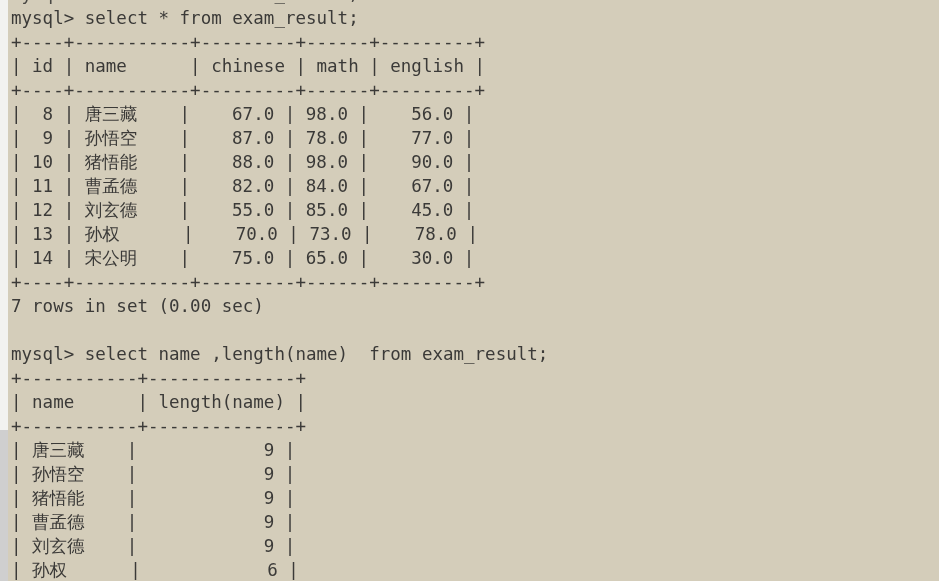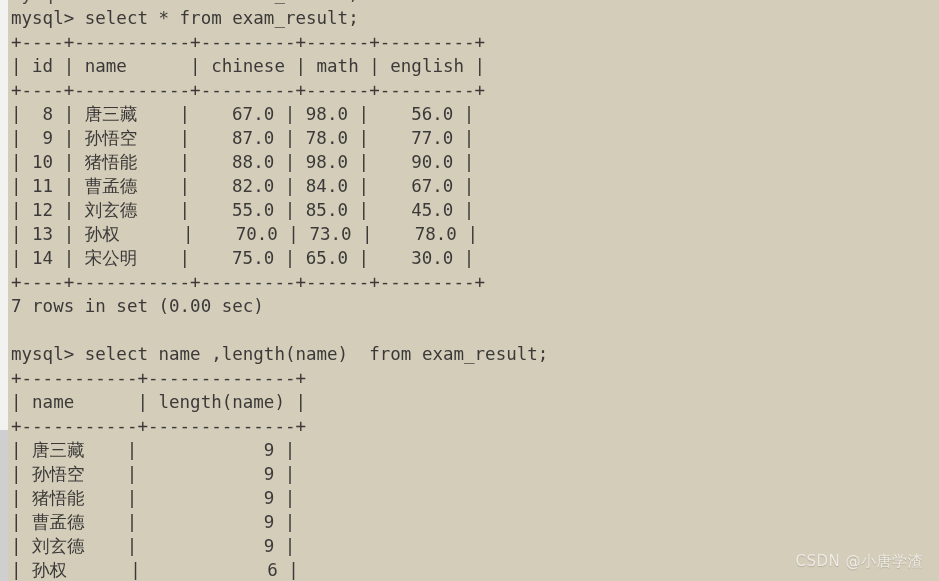--- a/index.html
+++ b/index.html
@@ -83,15 +83,14 @@
 
 <div id="screenshot">
 
   <div id="terminal">
     <pre id="console"><span class="line clipped">mysql&gt; select * from exam_result;</span><span class="line">mysql&gt; select * from exam_result;</span><span class="line">+----+-----------+---------+------+---------+</span><span class="line">| id | name      | chinese | math | english |</span><span class="line">+----+-----------+---------+------+---------+</span><span class="line">|  8 | 唐三藏    |    67.0 | 98.0 |    56.0 |</span><span class="line">|  9 | 孙悟空    |    87.0 | 78.0 |    77.0 |</span><span class="line">| 10 | 猪悟能    |    88.0 | 98.0 |    90.0 |</span><span class="line">| 11 | 曹孟德    |    82.0 | 84.0 |    67.0 |</span><span class="line">| 12 | 刘玄德    |    55.0 | 85.0 |    45.0 |</span><span class="line">| 13 | 孙权      |    70.0 | 73.0 |    78.0 |</span><span class="line">| 14 | 宋公明    |    75.0 | 65.0 |    30.0 |</span><span class="line">+----+-----------+---------+------+---------+</span><span class="line">7 rows in set (0.00 sec)</span><span class="line"> </span><span class="line">mysql&gt; select name ,length(name)  from exam_result;</span><span class="line">+-----------+--------------+</span><span class="line">| name      | length(name) |</span><span class="line">+-----------+--------------+</span><span class="line">| 唐三藏    |            9 |</span><span class="line">| 孙悟空    |            9 |</span><span class="line">| 猪悟能    |            9 |</span><span class="line">| 曹孟德    |            9 |</span><span class="line">| 刘玄德    |            9 |</span><span class="line">| 孙权      |            6 |</span></pre>
   </div>
 
   <div id="left-gutter"></div>
   <div id="left-gutter-lower"></div>
 
-  <div id="watermark">CSDN @小唐学渣</div>
 
 </div>
 
 </body></html>

